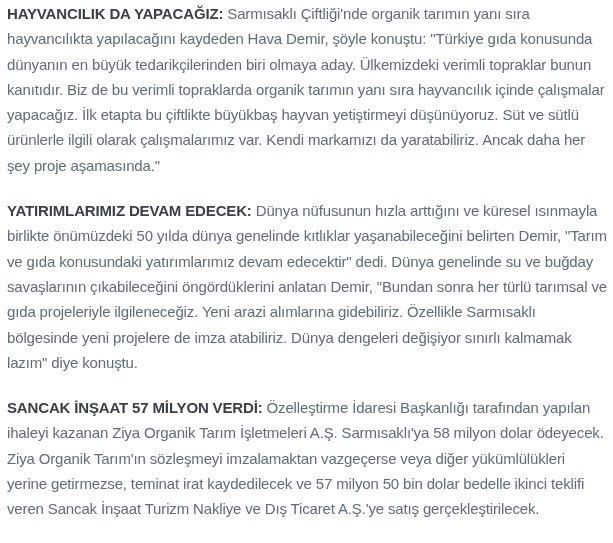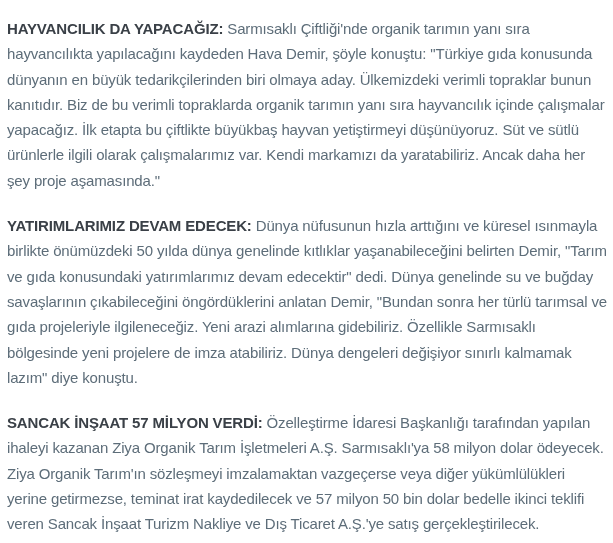--- a/index.html
+++ b/index.html
@@ -8,21 +8,21 @@
     background: #ffffff;
   }
   body {
     width: 613px;
     height: 543px;
     overflow: hidden;
   }
   .article {
     box-sizing: border-box;
     width: 613px;
-    padding: 16px 5px 0 7px;
+    padding: 1px 5px 0 7px;
     font-family: "Liberation Sans", sans-serif;
     font-size: 15px;
     line-height: 25.3px;
     letter-spacing: -0.15px;
     color: #5d6d79;
     text-align: left;
   }
   .para {
     margin: 0 0 20px 0;
   }

